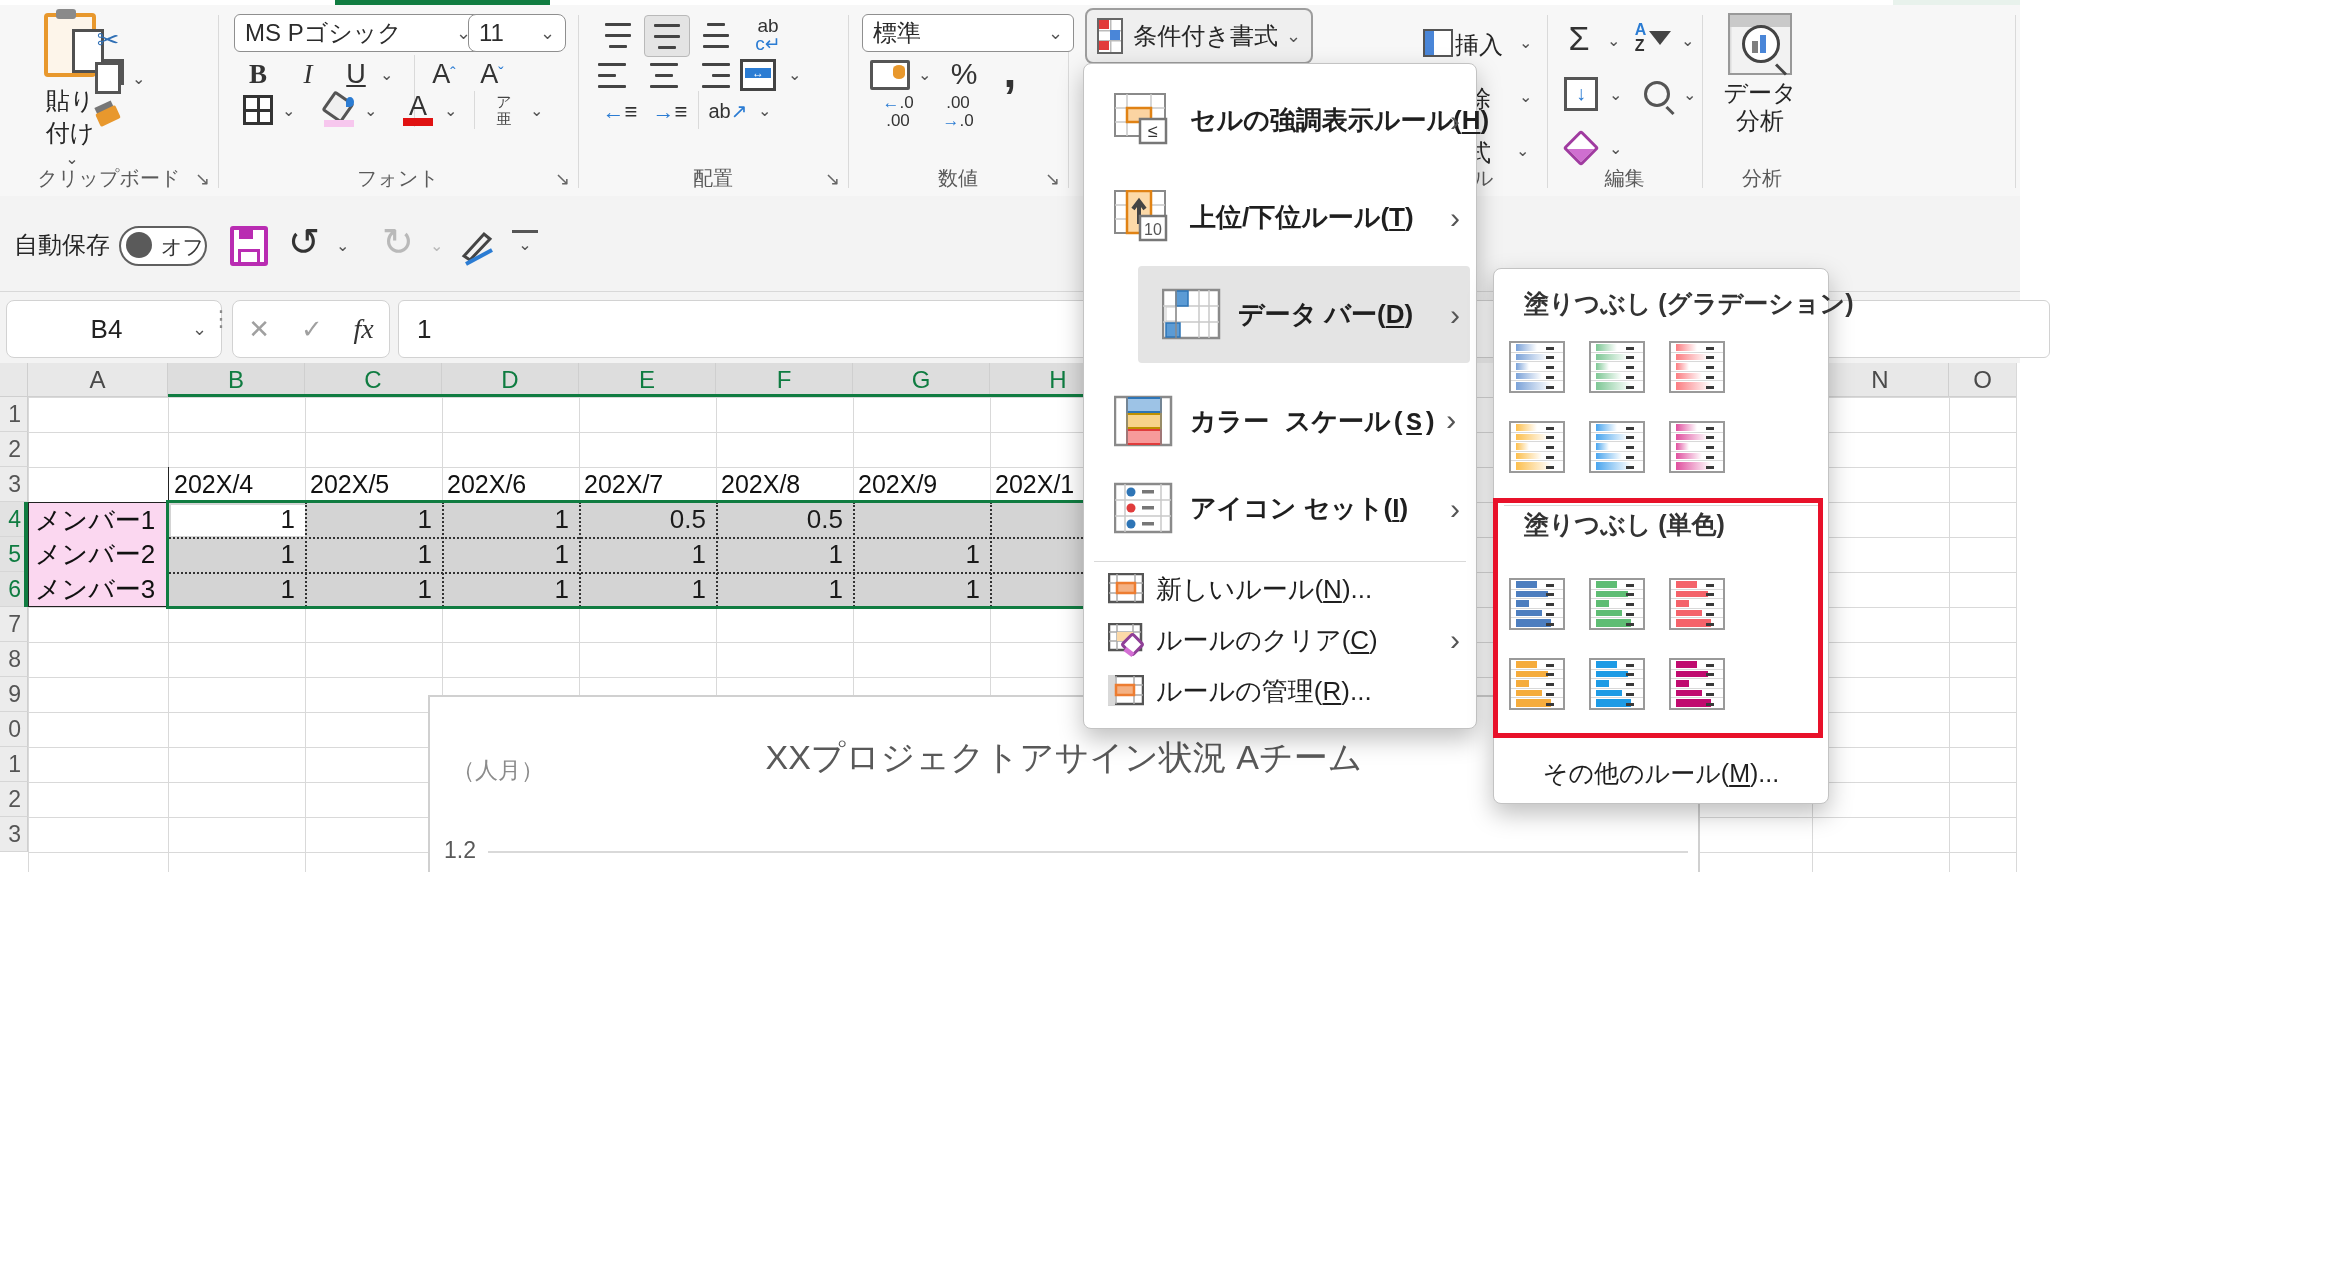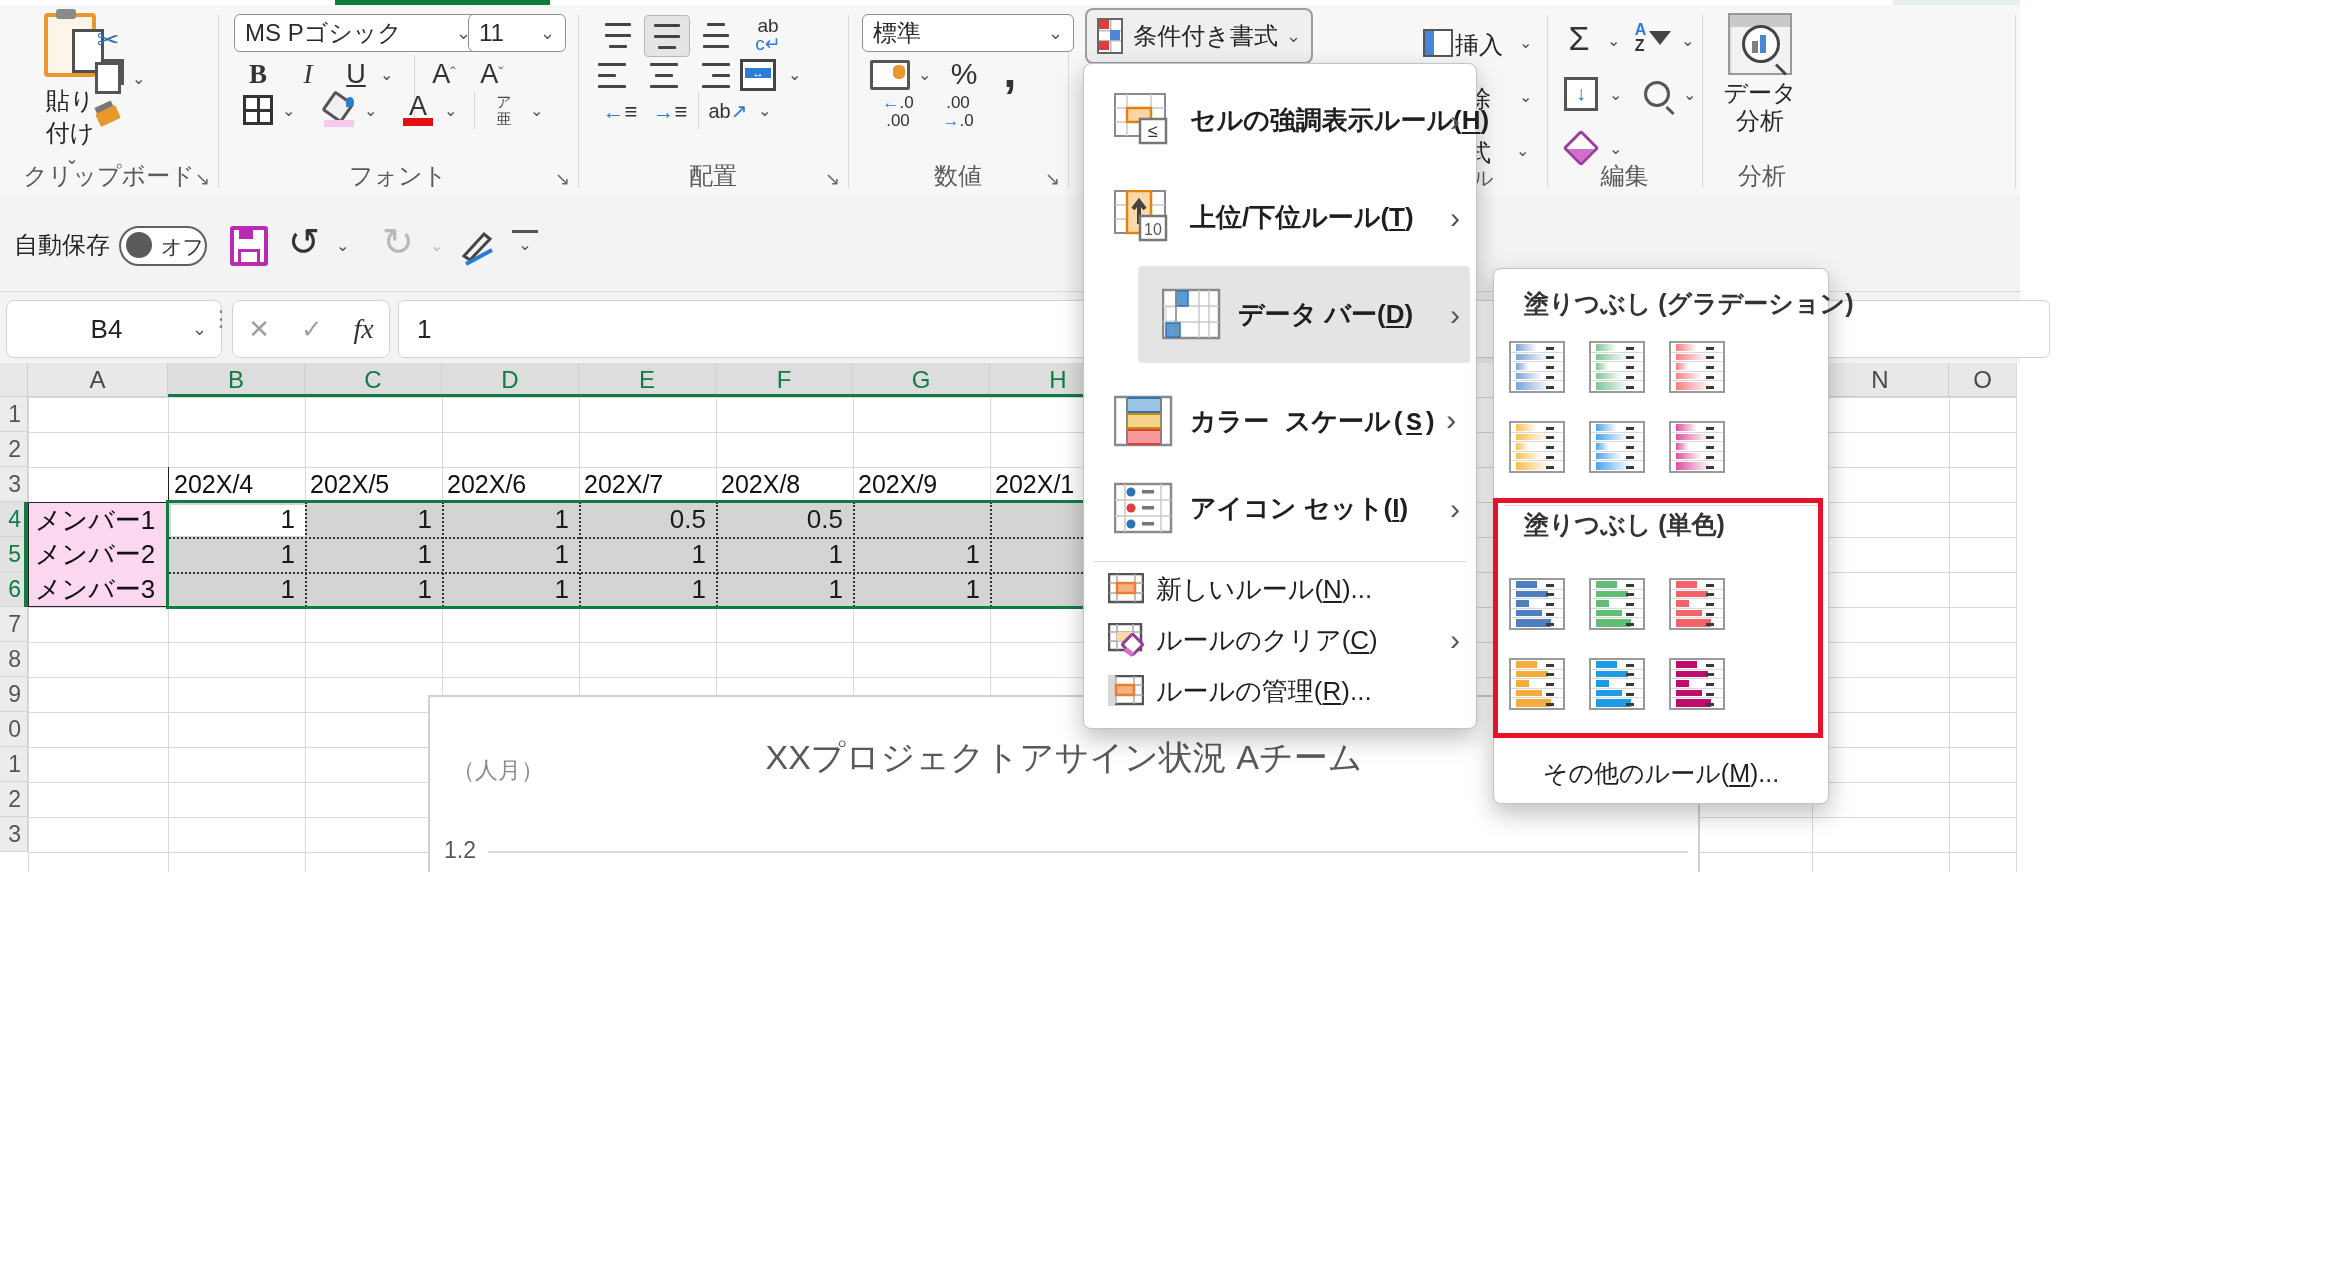--- a/index.html
+++ b/index.html
@@ -1,21 +1,21 @@
 <!DOCTYPE html>
 <html><head>
 <meta charset="utf-8">
 <style>
   html,body{margin:0;padding:0;background:#fff;}
   #screen{position:relative;width:2336px;height:1270px;background:#ffffff;overflow:hidden;
           font-family:"Liberation Sans","DejaVu Sans",sans-serif;color:#262626;}
   .abs{position:absolute;}
   
   #ribbon{left:0;top:5px;width:2020px;height:191px;background:#f7f7f7;border-bottom:1px solid #dcdcdc;}
-  .grp-label{position:absolute;bottom:4px;font-size:24px;color:#5a5a5a;width:100%;text-align:center;}
+  .grp-label{position:absolute;bottom:4px;font-size:20px;color:#5a5a5a;width:100%;text-align:center;}
   .launcher{position:absolute;bottom:6px;right:8px;font-size:18px;color:#666;}
   .vdiv{position:absolute;top:10px;bottom:8px;width:1px;background:#dadada;}
   .combo{position:absolute;background:#fff;border:1px solid #8f8f8f;border-radius:6px;font-size:24px;color:#2b2b2b;display:flex;align-items:center;padding:0 10px;}
   .combo .cv{flex:1;}
   .chev{color:#555;font-size:18px;}
   .rbtn{position:absolute;display:flex;align-items:center;justify-content:center;font-size:27px;color:#333;}
   .lines i{display:block;height:3px;background:#444;margin:4px 0;border-radius:1px;}
   .selbox{background:#e4e4e4;border:1px solid #b9b9b9;border-radius:4px;}
   .smallchev{font-size:16px;color:#555;margin-left:4px;}
   .jp{font-size:24px;color:#262626;}
@@ -90,21 +90,21 @@
       <div class="smallchev abs" style="left:128px;top:64px;">⌄</div>
       <div class="grp-label">クリップボード</div>
       <div class="launcher">↘</div>
     </div>
 
     <div class="abs" style="left:218px;top:0;width:360px;height:100%;">
       <div class="combo" style="left:16px;top:9px;width:226px;height:36px;">
         <span class="cv">MS Pゴシック</span>
           <span class="chev">⌄</span>
       </div>
-      <div class="combo" style="left:250px;top:9px;width:76px;height:36px;">
+      <div class="combo" style="left:250px;top:9px;width:76px;height:36px;border-radius:8px;">
         <span class="cv">11</span>
           <span class="chev">⌄</span>
       </div>
       <div class="rbtn" style="left:22px;top:52px;width:36px;height:34px;font-weight:bold;font-family:'Liberation Serif',serif;">B</div>
       <div class="rbtn" style="left:72px;top:52px;width:36px;height:34px;font-style:italic;font-family:'Liberation Serif',serif;">I</div>
       <div class="rbtn" style="left:120px;top:52px;width:36px;height:34px;text-decoration:underline;">U</div>
       <div class="smallchev abs" style="left:158px;top:60px;">⌄</div>
       <div class="abs" style="left:196px;top:50px;width:1px;height:72px;background:#dadada;"></div>
       <div class="rbtn" style="left:206px;top:52px;width:40px;height:34px;">
           <span>A</span>

